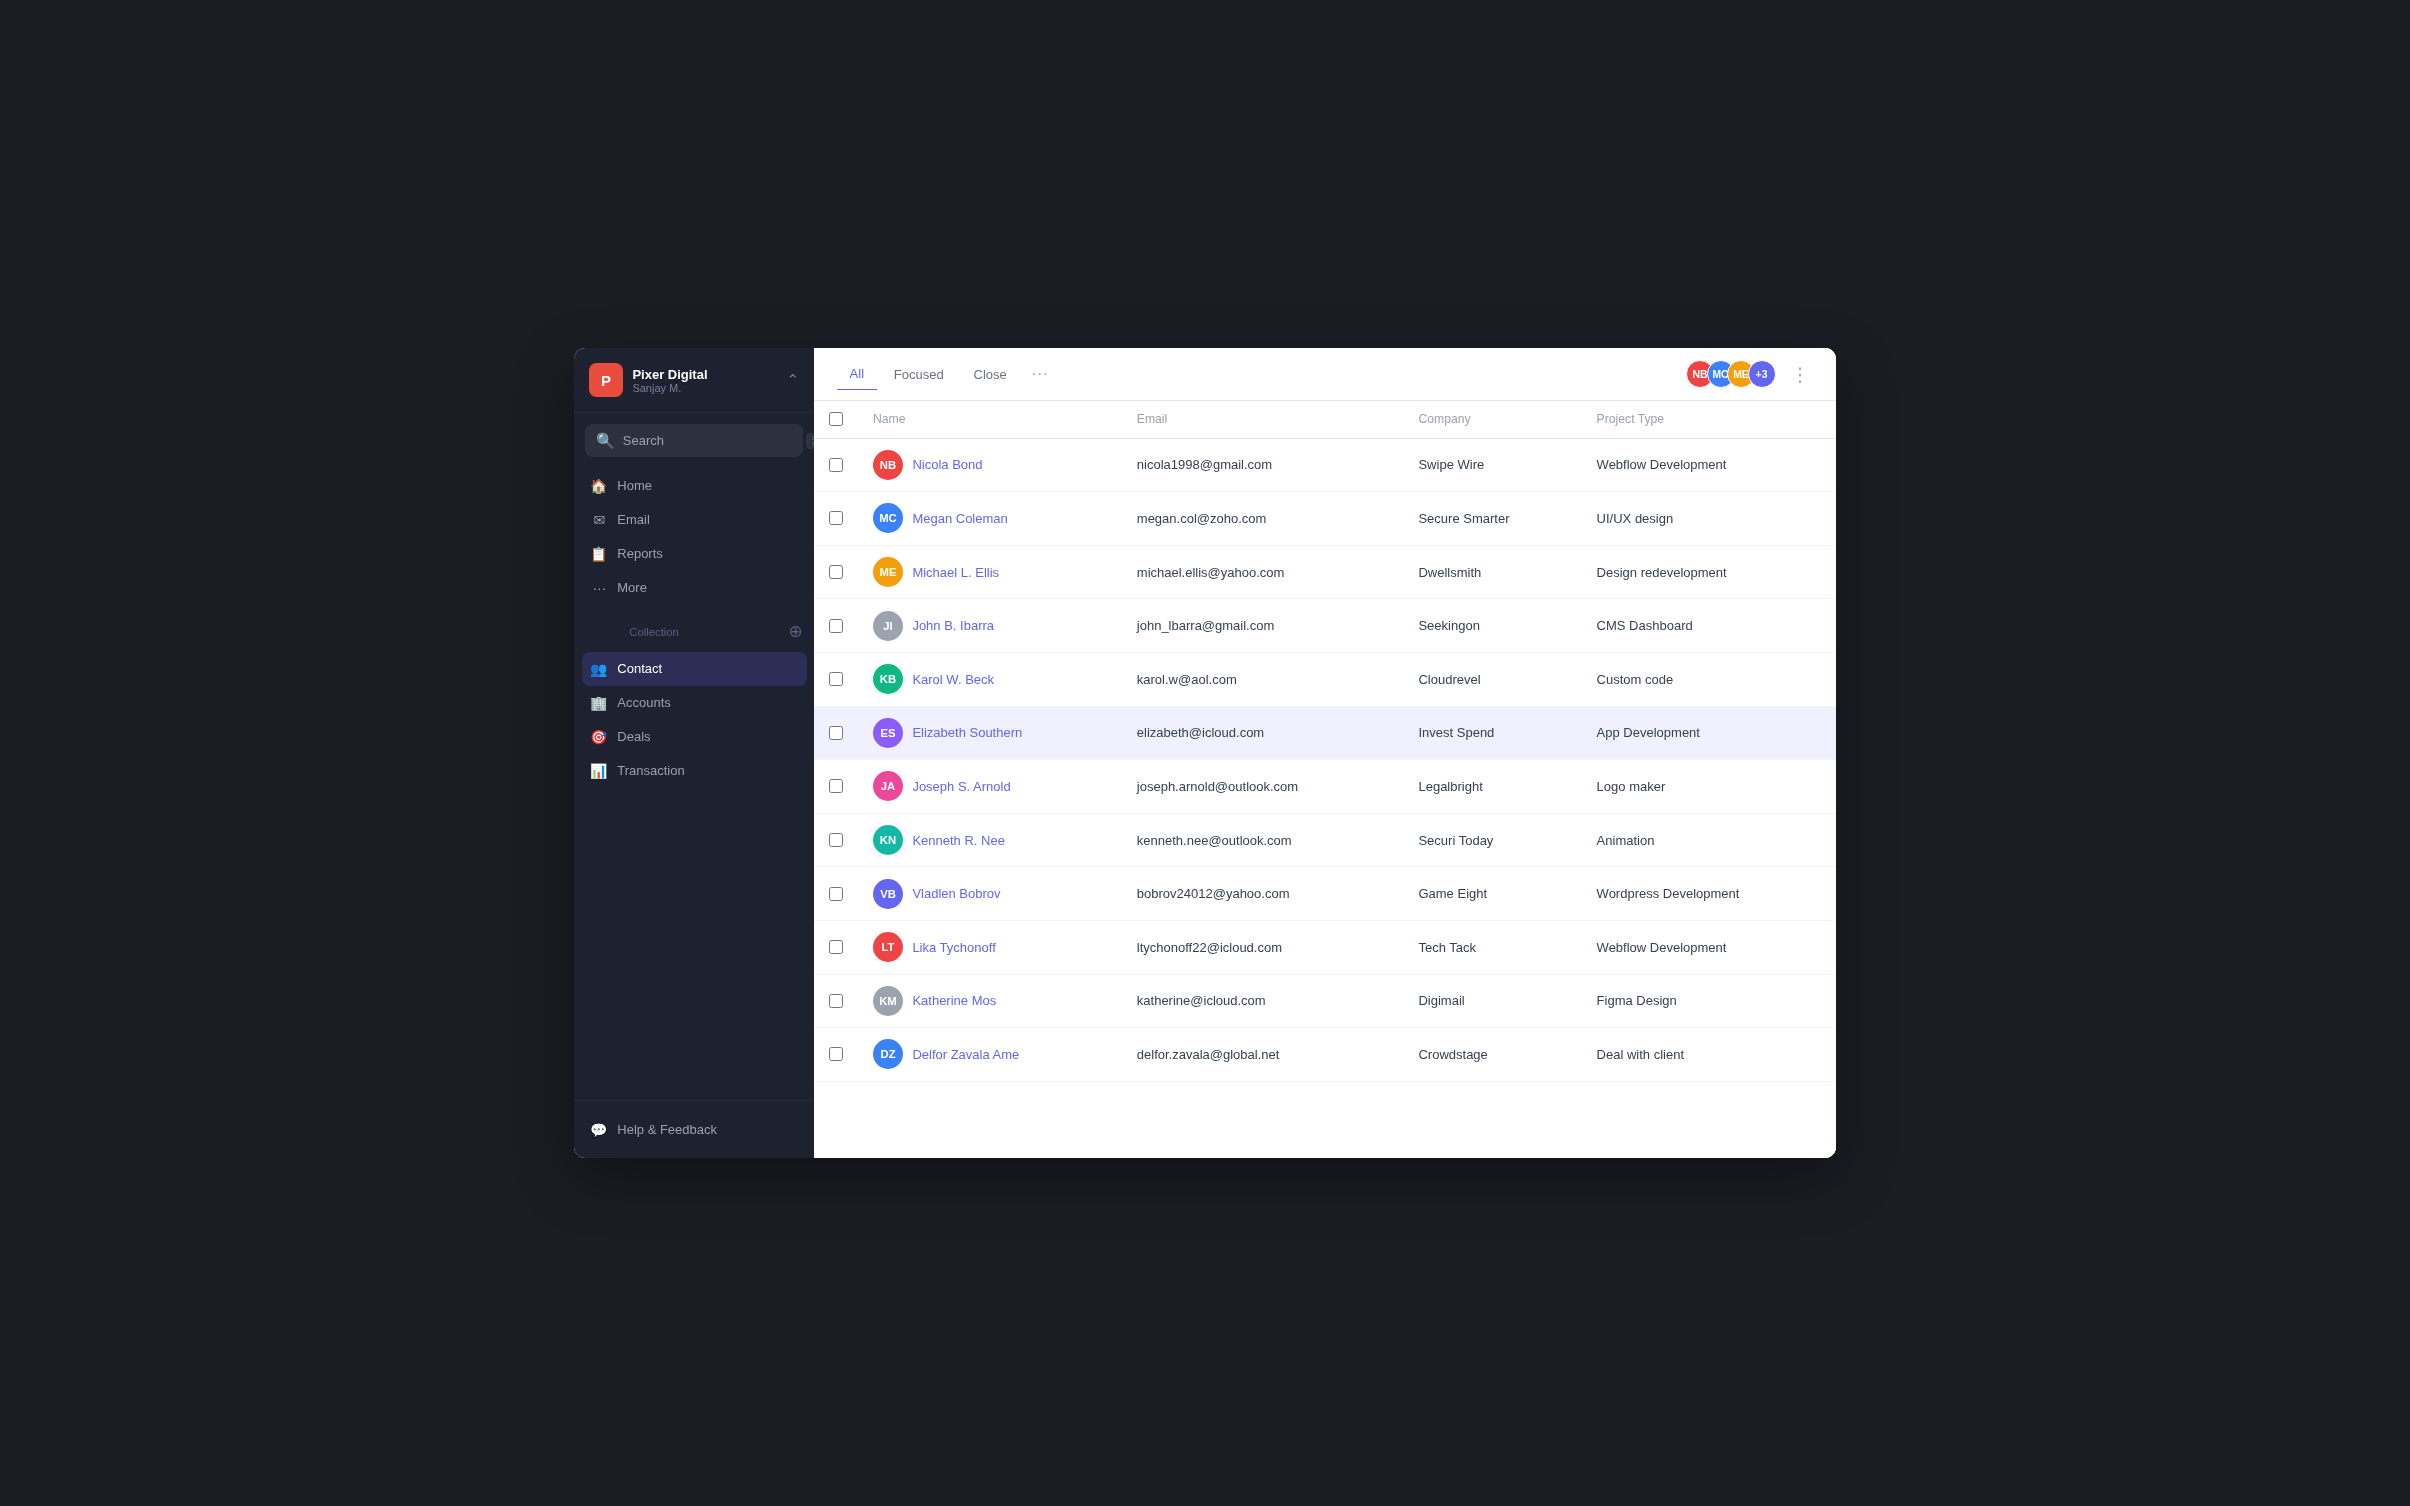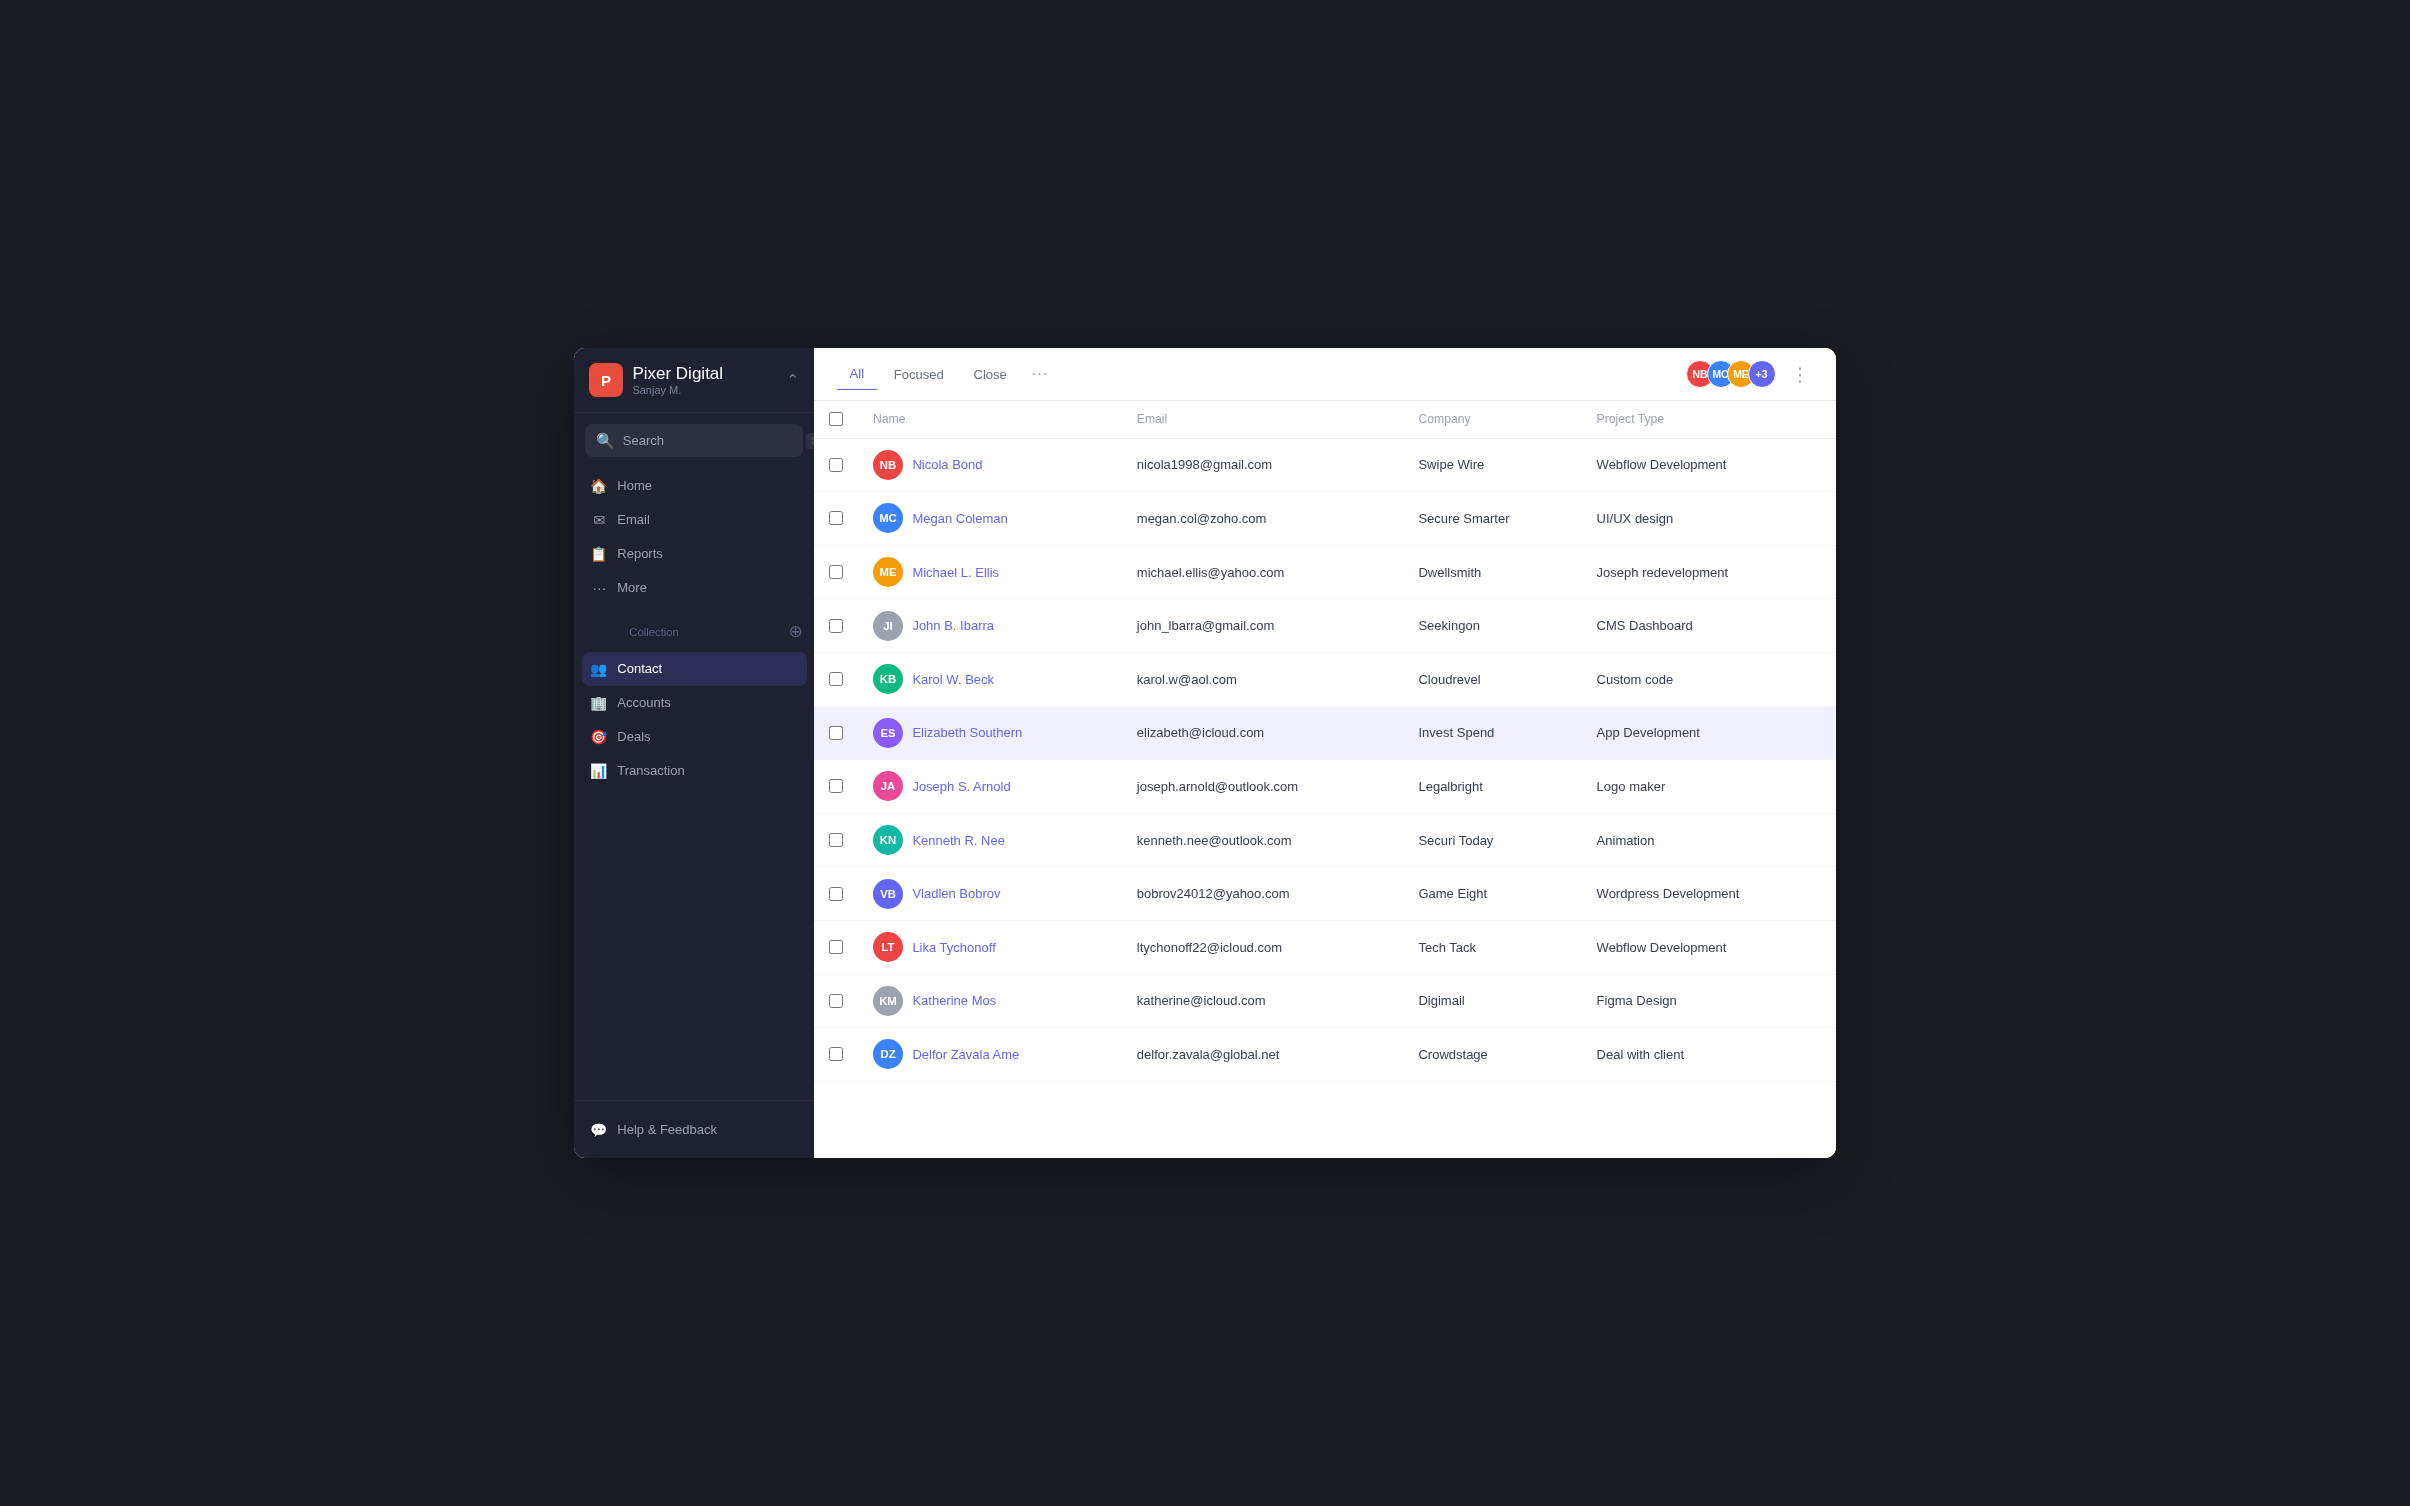--- a/index.html
+++ b/index.html
@@ -46,22 +46,22 @@
       display: flex;
       align-items: center;
       justify-content: center;
       color: white;
       font-weight: 700;
       font-size: 15px;
     }
     .org-info { flex: 1; }
     .org-name {
       color: #fff;
-      font-size: 17px;
-      font-weight: 400;
+      font-size: 13px;
+      font-weight: 700;
     }
     .org-user {
       color: #7a8099;
       font-size: 11px;
     }
     .sidebar-expand-icon {
       color: #7a8099;
       font-size: 15px;
     }
     .sidebar-search {
@@ -498,21 +498,21 @@
         </div>
       </td>
       <td>
         <div class="contact-cell">
           <div class="avatar-sm av-amber">ME</div>
           <span class="contact-name">Michael L. Ellis</span>
         </div>
       </td>
       <td><span>michael.ellis@yahoo.com</span></td>
       <td><span>Dwellsmith</span></td>
-      <td><span>Joseph redevelopment</span></td>
+      <td><span>Design redevelopment</span></td>
     </tr>
             <tr>
       <td>
         <div class="checkbox-cell">
           <input type="checkbox" style="">
         </div>
       </td>
       <td>
         <div class="contact-cell">
           <div class="avatar-sm av-gray">JI</div>

